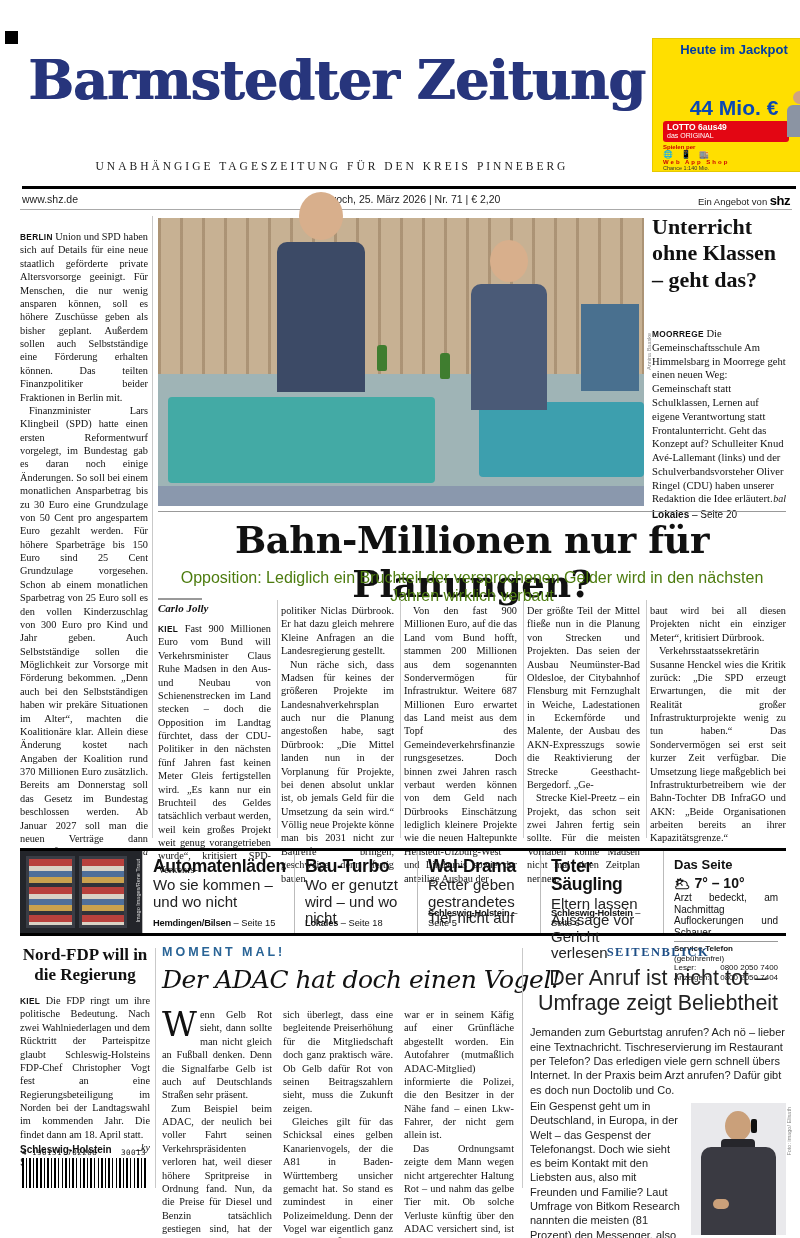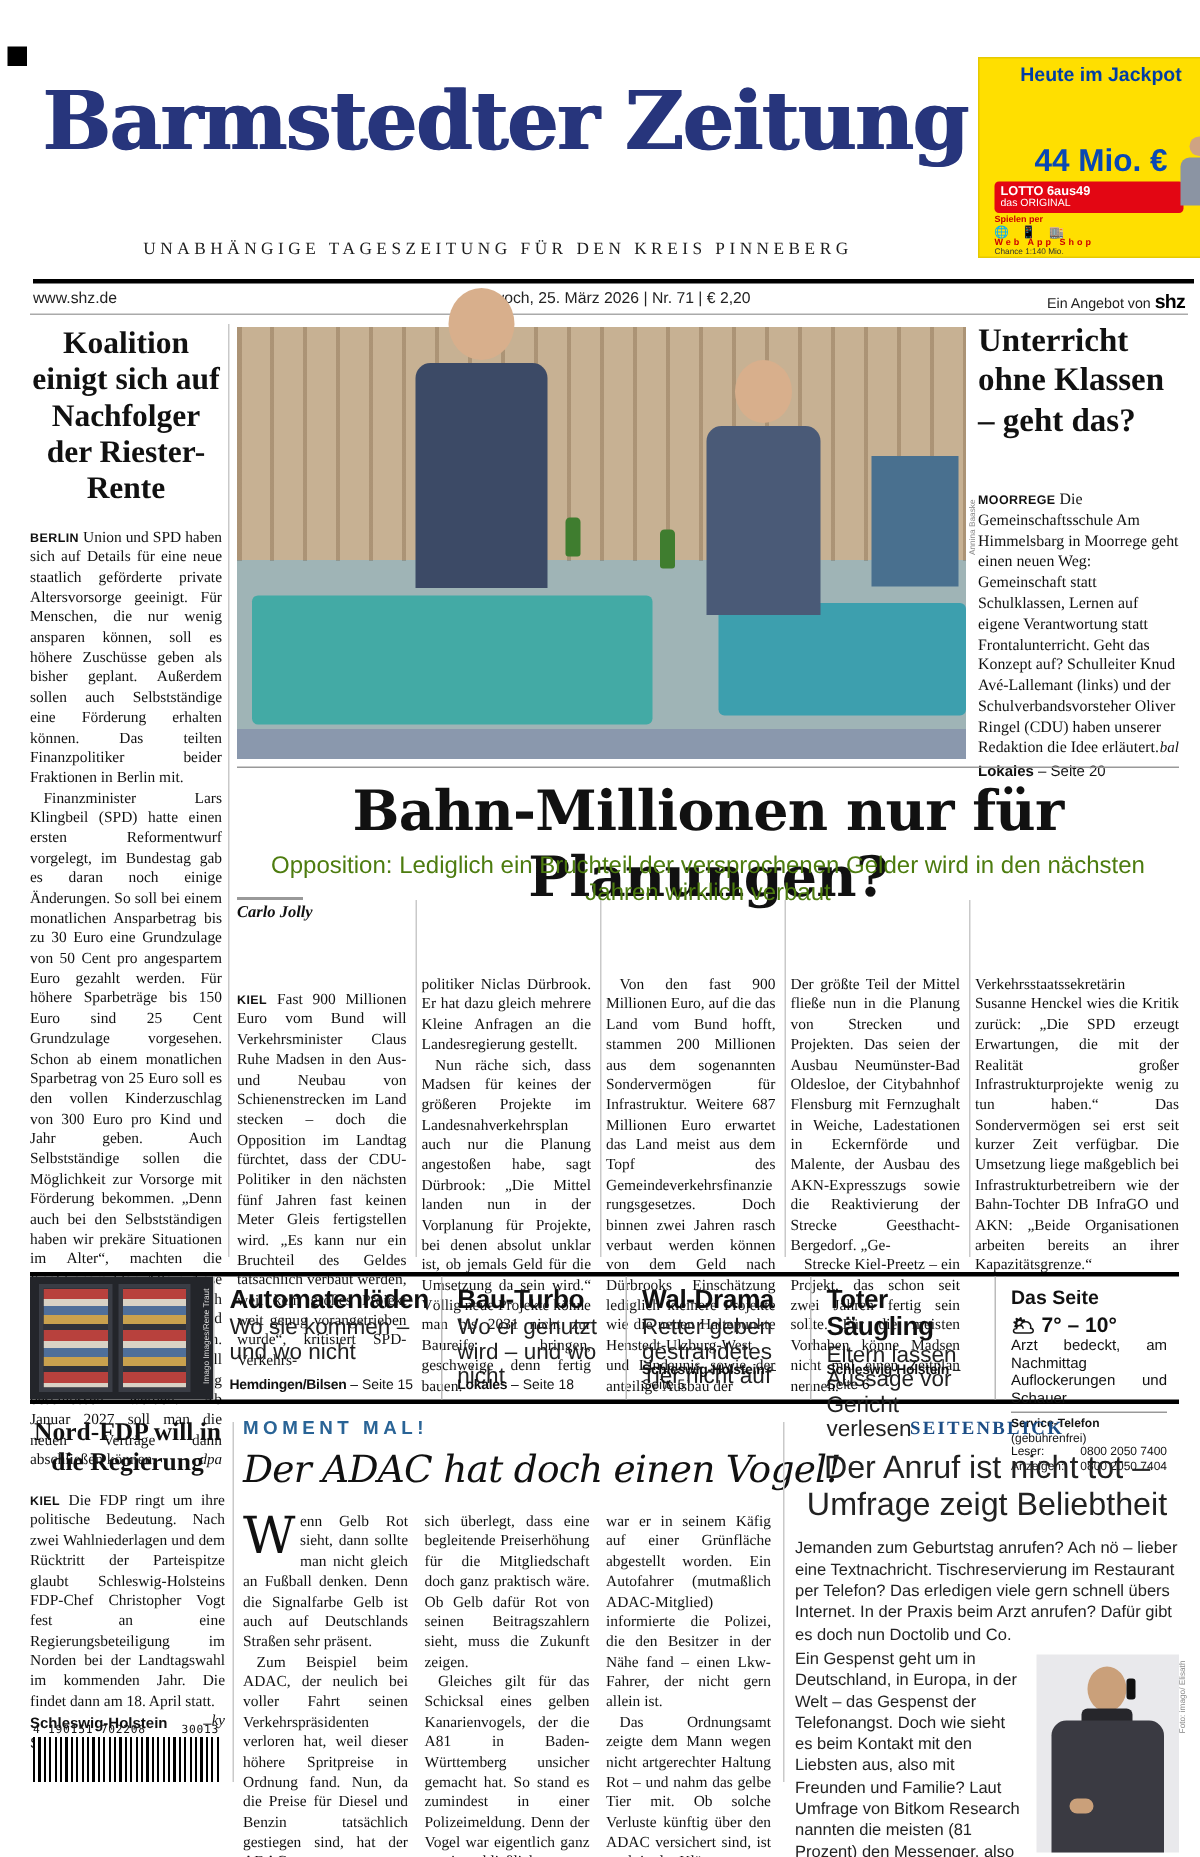--- a/index.html
+++ b/index.html
@@ -87,21 +87,21 @@
 
   
   .rule-main { position:absolute; left:158px; right:14px; top:511px; height:1px; background:#999; }
   .main-headline { position:absolute; left:158px; right:14px; top:518px; text-align:center;
     font-family:"DejaVu Serif", serif; font-weight:bold; font-size:37px; letter-spacing:-0.5px; }
   .main-subhead { position:absolute; left:158px; right:14px; top:569px; text-align:center;
     font-family:"Liberation Sans", sans-serif; font-size:16px; color:#4d7c0f; }
   .byline { font-style:italic; font-weight:bold; font-size:11px; border-top:2px solid #999;
     width:44px; padding-top:2px; margin-bottom:8px; white-space:nowrap; }
   .mcol { position:absolute; top:598px; width:113px; }
-  .mcol .bodytext { font-size:10.3px;margin-top:46px; }
+  .mcol .bodytext { font-size:10.3px; }
 
   
   .strip { position:absolute; left:20px; right:14px; top:848px; height:88px;
     border-top:3px solid #000; border-bottom:3px solid #000; display:flex;
     font-family:"Liberation Sans", sans-serif; }
   .strip .cell { padding:6px 8px 0 10px; border-left:1px solid #bbb; flex:1 1 0; position:relative; }
   .strip .imgcell { flex:0 0 122px; border-left:none; padding:0; position:relative; overflow:hidden; }
   .vending { position:absolute; inset:0; background:#23252a; }
   .vending .m { position:absolute; top:6%; bottom:6%; width:40%;
     background:repeating-linear-gradient(180deg,#b8413d 0 7px,#d9d2c5 7px 12px,#4f6f9a 12px 18px,#c9a14e 18px 24px,#30323a 24px 28px);
@@ -199,21 +199,20 @@
     <span class="web">www.shz.de</span>
     <span class="issue">Mittwoch, 25. März 2026 | Nr. 71 | € 2,20</span>
     <span class="offer">
       <span>Ein Angebot von</span>
       <b>shz</b>
     </span>
   </div>
   <div class="rule-thin"></div>
 
   <div class="col-left-top">
-    <div class="h-serif-c">Koalition einigt sich auf Nachfolger der Riester-Rente</div>
     <div class="bodytext" style="margin-top:14px;">
       <p><span class="lead">BERLIN</span> <span>Union und SPD haben sich auf Details für eine neue staatlich geförderte private Altersvorsorge geeinigt. Für Menschen, die nur wenig ansparen können, soll es höhere Zuschüsse geben als bisher geplant. Außerdem sollen auch Selbstständige eine Förderung erhalten können. Das teilten Finanzpolitiker beider Fraktionen in Berlin mit.</span></p>
       <p><span>Finanzminister Lars Klingbeil (SPD) hatte einen ersten Reformentwurf vorgelegt, im Bundestag gab es daran noch einige Änderungen. So soll bei einem monatlichen Ansparbetrag bis zu 30 Euro eine Grundzulage von 50 Cent pro angespartem Euro gezahlt werden. Für höhere Sparbeträge bis 150 Euro sind 25 Cent Grundzulage vorgesehen. Schon ab einem monatlichen Sparbetrag von 25 Euro soll es den vollen Kinderzuschlag von 300 Euro pro Kind und Jahr geben. Auch Selbstständige sollen die Möglichkeit zur Vorsorge mit Förderung bekommen. „Denn auch bei den Selbstständigen haben wir prekäre Situationen im Alter“, machten die Koalitionäre klar. Allein diese Änderung kostet nach Angaben der Koalition rund 370 Millionen Euro zusätzlich. Bereits am Donnerstag soll das Gesetz im Bundestag beschlossen werden. Ab Januar 2027 soll man die neuen Verträge dann abschließen können.</span> <i class="credit">dpa</i></p>
     </div>
   </div>
 
   <div class="vline vr-topleft"></div>
 
   <div class="photo">
     <div class="slats"></div>
@@ -268,20 +267,21 @@
   <div class="vline vr-m3"></div>
   <div class="mcol" style="left:527px; top:604px;">
     <div class="bodytext">
       <p><span>Der größte Teil der Mittel fließe nun in die Planung von Strecken und Projekten. Das seien der Ausbau Neumünster-Bad Oldesloe, der Citybahnhof Flensburg mit Fernzughalt in Weiche, Ladestationen in Eckernförde und Malente, der Ausbau des AKN-Expresszugs sowie die Reaktivierung der Strecke Geesthacht-Bergedorf. „Ge-</span></p>
       <p><span>Strecke Kiel-Preetz – ein Projekt, das schon seit zwei Jahren fertig sein sollte. Für die meisten Vorhaben könne Madsen nicht mal einen Zeitplan nennen.</span></p>
     </div>
   </div>
   <div class="vline vr-m4"></div>
   <div class="mcol" style="left:650px; top:604px; width:136px;">
     <div class="bodytext">
+      <p><span>baut wird bei all diesen Projekten nicht ein einziger Meter“, kritisiert Dürbrook.</span></p>
       <p><span>Verkehrsstaatssekretärin Susanne Henckel wies die Kritik zurück: „Die SPD erzeugt Erwartungen, die mit der Realität großer Infrastrukturprojekte wenig zu tun haben.“ Das Sondervermögen sei erst seit kurzer Zeit verfügbar. Die Umsetzung liege maßgeblich bei Infrastrukturbetreibern wie der Bahn-Tochter DB InfraGO und AKN: „Beide Organisationen arbeiten bereits an ihrer Kapazitätsgrenze.“</span></p>
     </div>
   </div>
 
   <div class="strip">
     <div class="imgcell">
       <div class="vending">
         <div class="m ma"></div>
         <div class="m mb"></div>
       </div>

